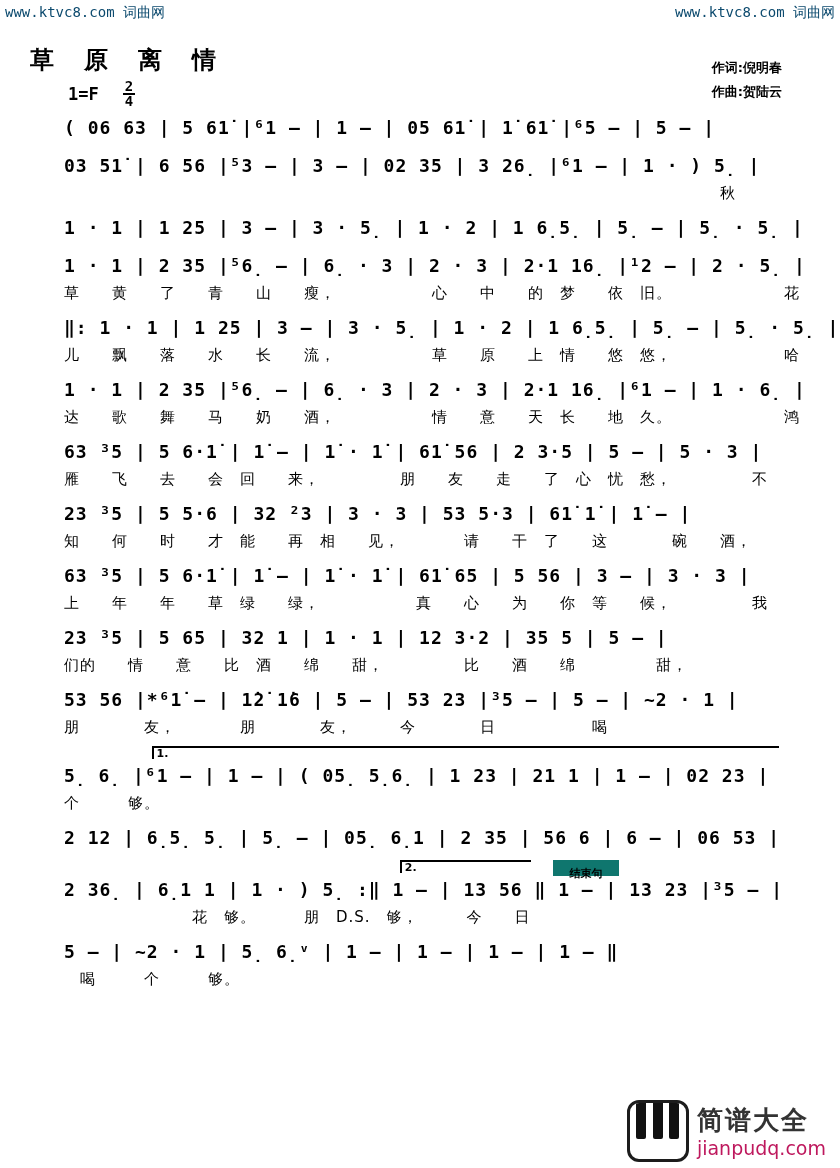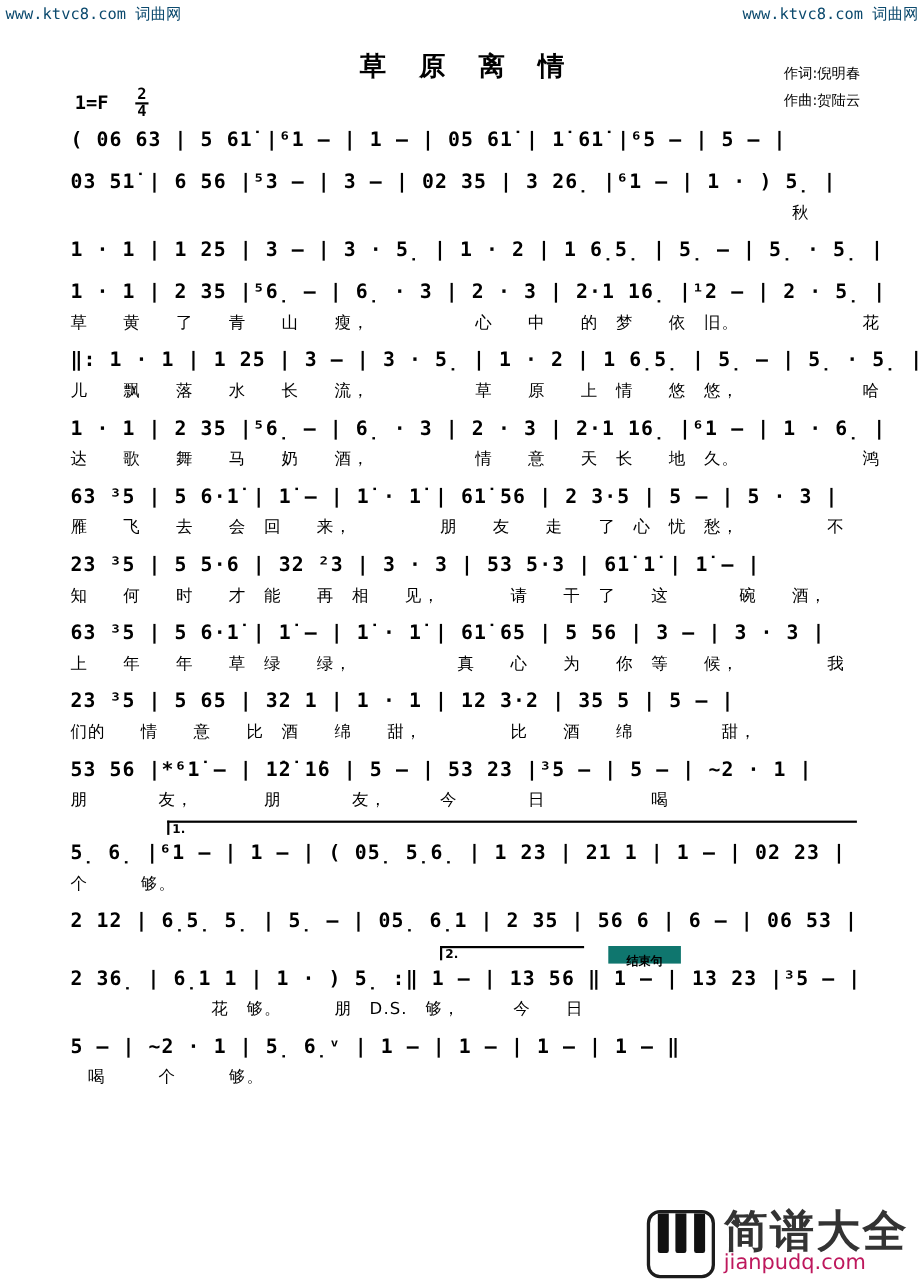--- a/index.html
+++ b/index.html
@@ -2,25 +2,25 @@
 <html><head>
 <meta charset="utf-8">
 <style>
   html,body{margin:0;padding:0;background:#fff;}
   .page{position:relative;width:840px;height:1168px;background:#ffffff;overflow:hidden;
         font-family:"DejaVu Sans",sans-serif;color:#000;}
   .wm{position:absolute;top:4px;font-family:"DejaVu Sans Mono",monospace;
       font-size:14px;color:#0c4a6e;letter-spacing:0;}
   .wm.left{left:5px;}
   .wm.right{right:5px;}
-  .title{position:absolute;top:44px;left:0;width:100%;text-align:center;margin:0;
+  .title{position:absolute;top:44px;left:0;width:100%;text-align:left;margin:0;
          font-size:24px;font-weight:bold;letter-spacing:30px;text-indent:30px;
          font-family:"DejaVu Sans",sans-serif;}
   .credits{position:absolute;top:56px;right:58px;text-align:left;
-           font-size:13px;font-weight:normal;line-height:24px;}
+           font-size:13px;font-weight:bold;line-height:24px;}
   .keysig{position:absolute;top:80px;left:68px;font-size:17px;font-weight:bold;
           font-family:"DejaVu Sans Mono",monospace;display:flex;align-items:center;gap:24px;}
   .frac{display:inline-flex;flex-direction:column;align-items:center;line-height:13px;
         font-size:14px;font-weight:bold;}
   .frac .num{border-bottom:2px solid #000;padding:0 2px;}
   .frac .den{padding:0 2px;}
   .score{position:absolute;top:112px;left:64px;width:730px;}
   .system{position:relative;margin-bottom:7px;}
   .system.has-ann{padding-top:14px;}
   .notes{font-family:"DejaVu Sans Mono",monospace;font-weight:bold;font-size:18px;
@@ -28,21 +28,21 @@
   .lyrics{font-size:15px;line-height:24px;height:24px;white-space:pre;letter-spacing:1px;}
   .ann{position:absolute;top:0;font-size:11px;font-weight:bold;box-sizing:border-box;}
   .ann.volta{border-top:2px solid #000;border-left:2px solid #000;height:13px;
              line-height:11px;padding-left:3px;}
   .ann.box{border:8px solid #0f766e;height:16px;line-height:12px;text-align:center;}
   .logo{position:absolute;right:14px;bottom:6px;display:flex;align-items:center;gap:8px;}
   .piano{width:56px;height:56px;border:3px solid #1c1c1c;border-radius:12px;background:#fff;
          display:flex;justify-content:space-evenly;overflow:hidden;}
   .piano i{display:block;width:10px;height:36px;background:#111;border-radius:0 0 2px 2px;}
   .logotext{display:flex;flex-direction:column;justify-content:center;}
-  .logoname{font-size:40px;font-weight:600;color:#333;line-height:34px;letter-spacing:2px;}
+  .logoname{font-size:26px;font-weight:600;color:#333;line-height:34px;letter-spacing:2px;}
   .logourl{font-size:19px;color:#be185d;line-height:22px;}
 </style>
 </head>
 <body>
 
 <div class="page">
   <div class="wm left">www.ktvc8.com 词曲网</div>
   <div class="wm right">www.ktvc8.com 词曲网</div>
 
   <h1 class="title">草原离情</h1>

